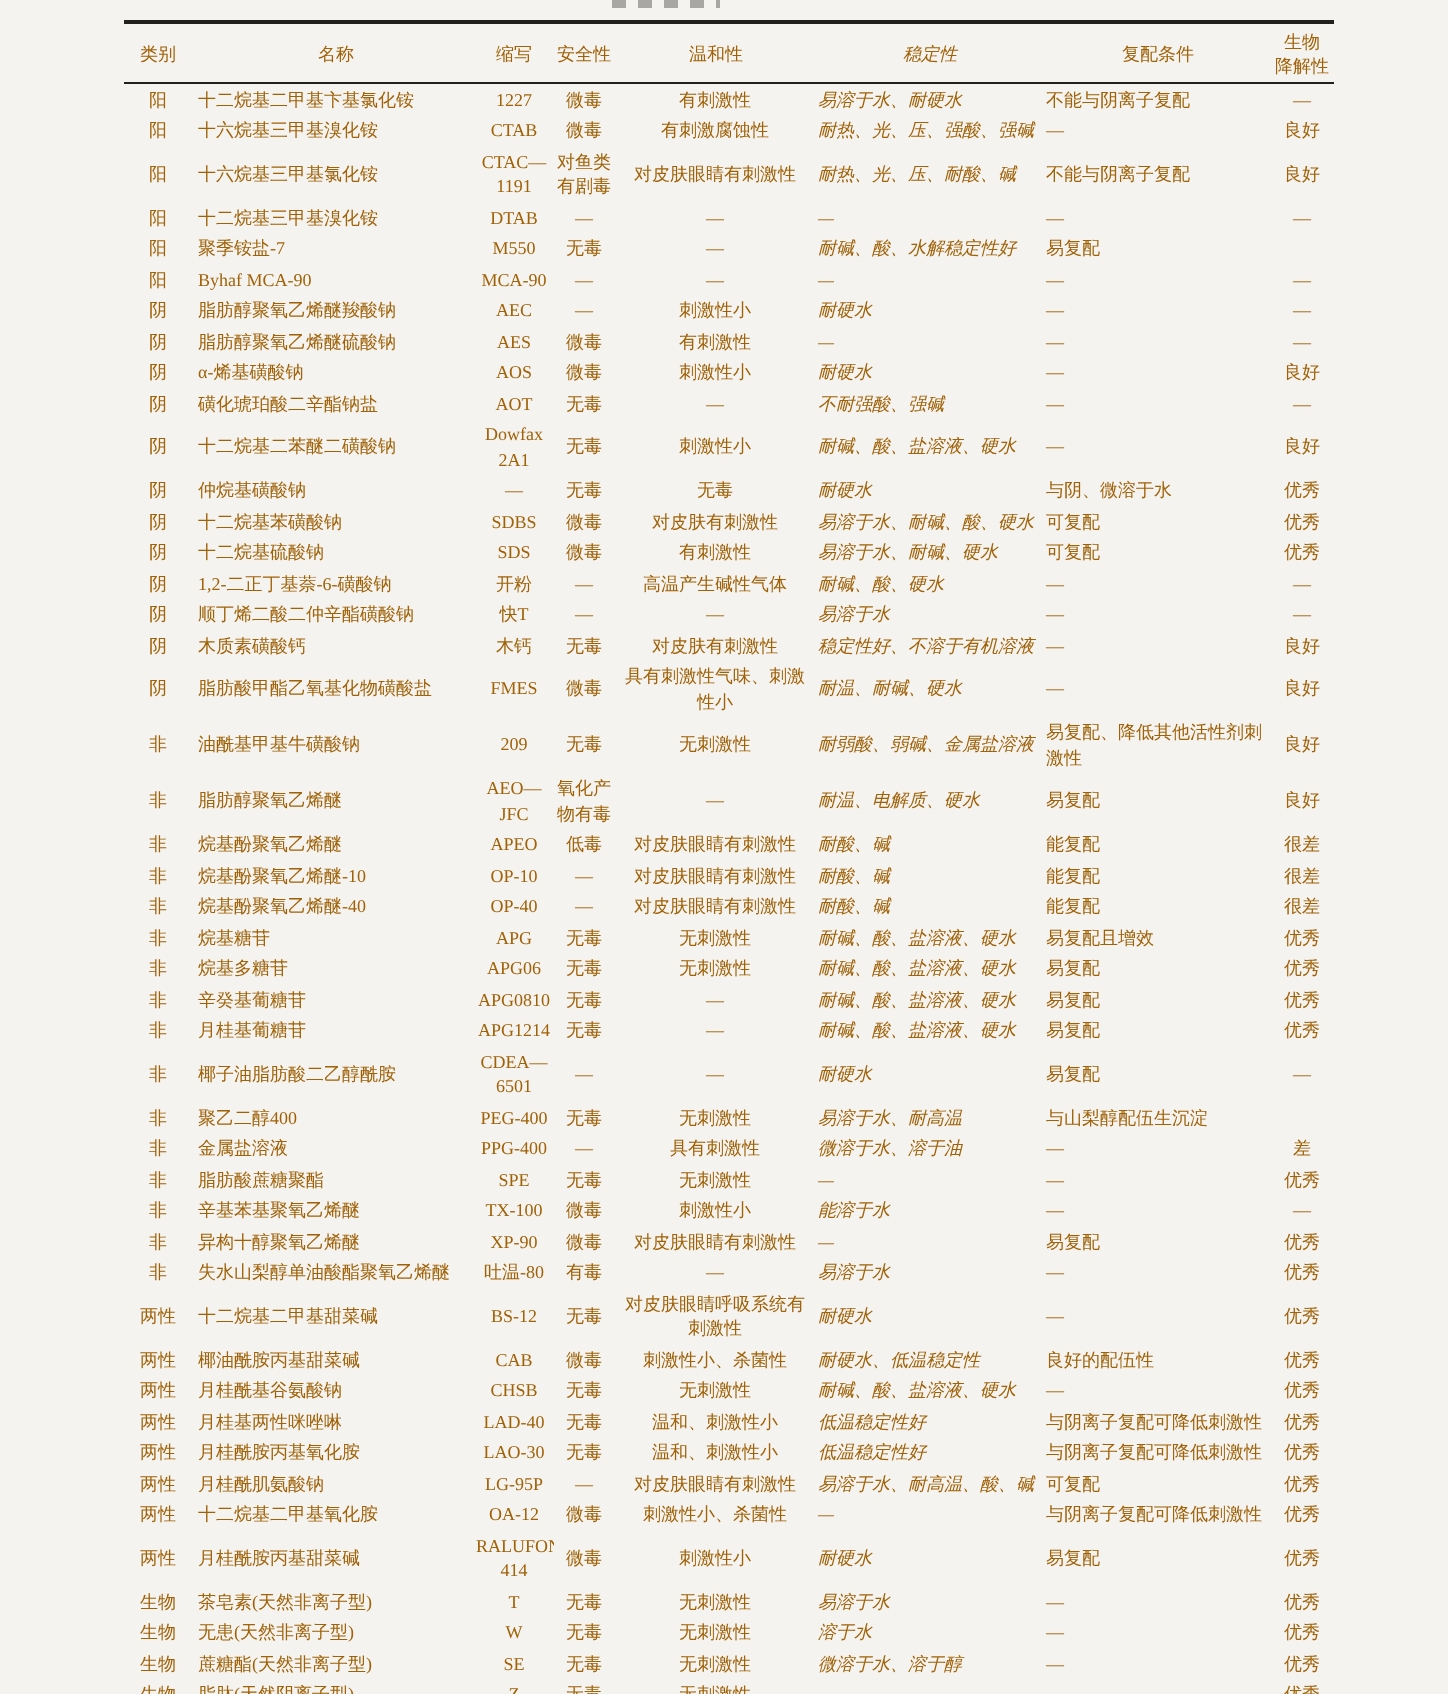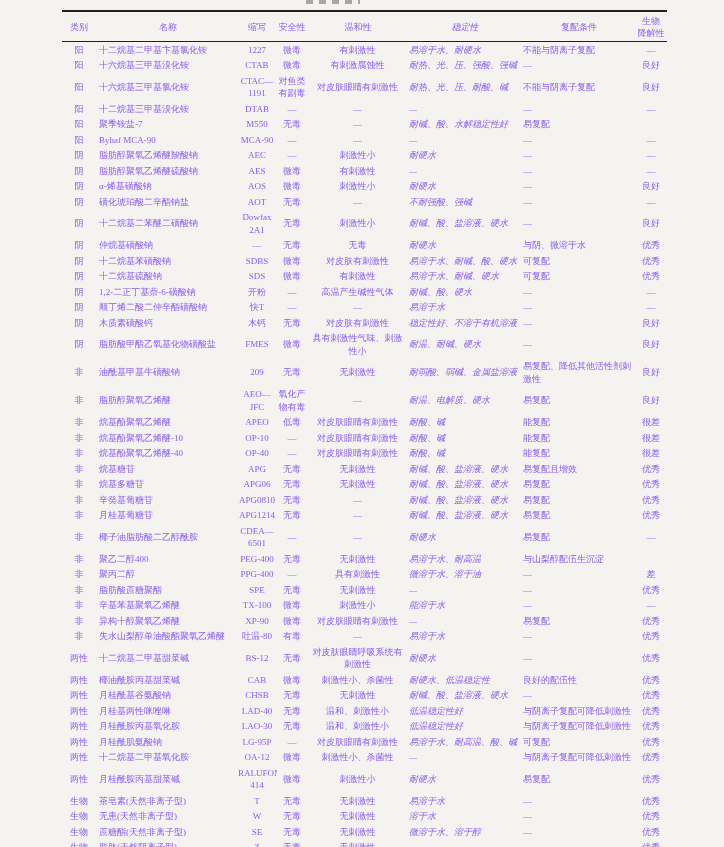--- a/index.html
+++ b/index.html
@@ -7,21 +7,21 @@
     padding: 0;
     background: #f4f3f0;
   }
   .page {
     position: relative;
     width: 724px;
     height: 847px;
     overflow: hidden;
     background: #f4f3f0;
     font-family: "Liberation Serif", "DejaVu Serif", serif;
-    color: #8b5cf6;
+    color: #a16207;
   }
   
   .caption-fragment {
     position: absolute;
     left: 306px;
     top: 0;
     width: 54px;
     height: 4px;
     background: repeating-linear-gradient(
       to right,
@@ -381,21 +381,21 @@
           <td>聚乙二醇400</td>
           <td>PEG-400</td>
           <td>无毒</td>
           <td>无刺激性</td>
           <td>易溶于水、耐高温</td>
           <td>与山梨醇配伍生沉淀</td>
           <td></td>
         </tr>
         <tr>
           <td>非</td>
-          <td>聚丙二醇</td>
+          <td>金属盐溶液</td>
           <td>PPG-400</td>
           <td>—</td>
           <td>具有刺激性</td>
           <td>微溶于水、溶于油</td>
           <td>—</td>
           <td>差</td>
         </tr>
         <tr>
           <td>非</td>
           <td>脂肪酸蔗糖聚酯</td>

